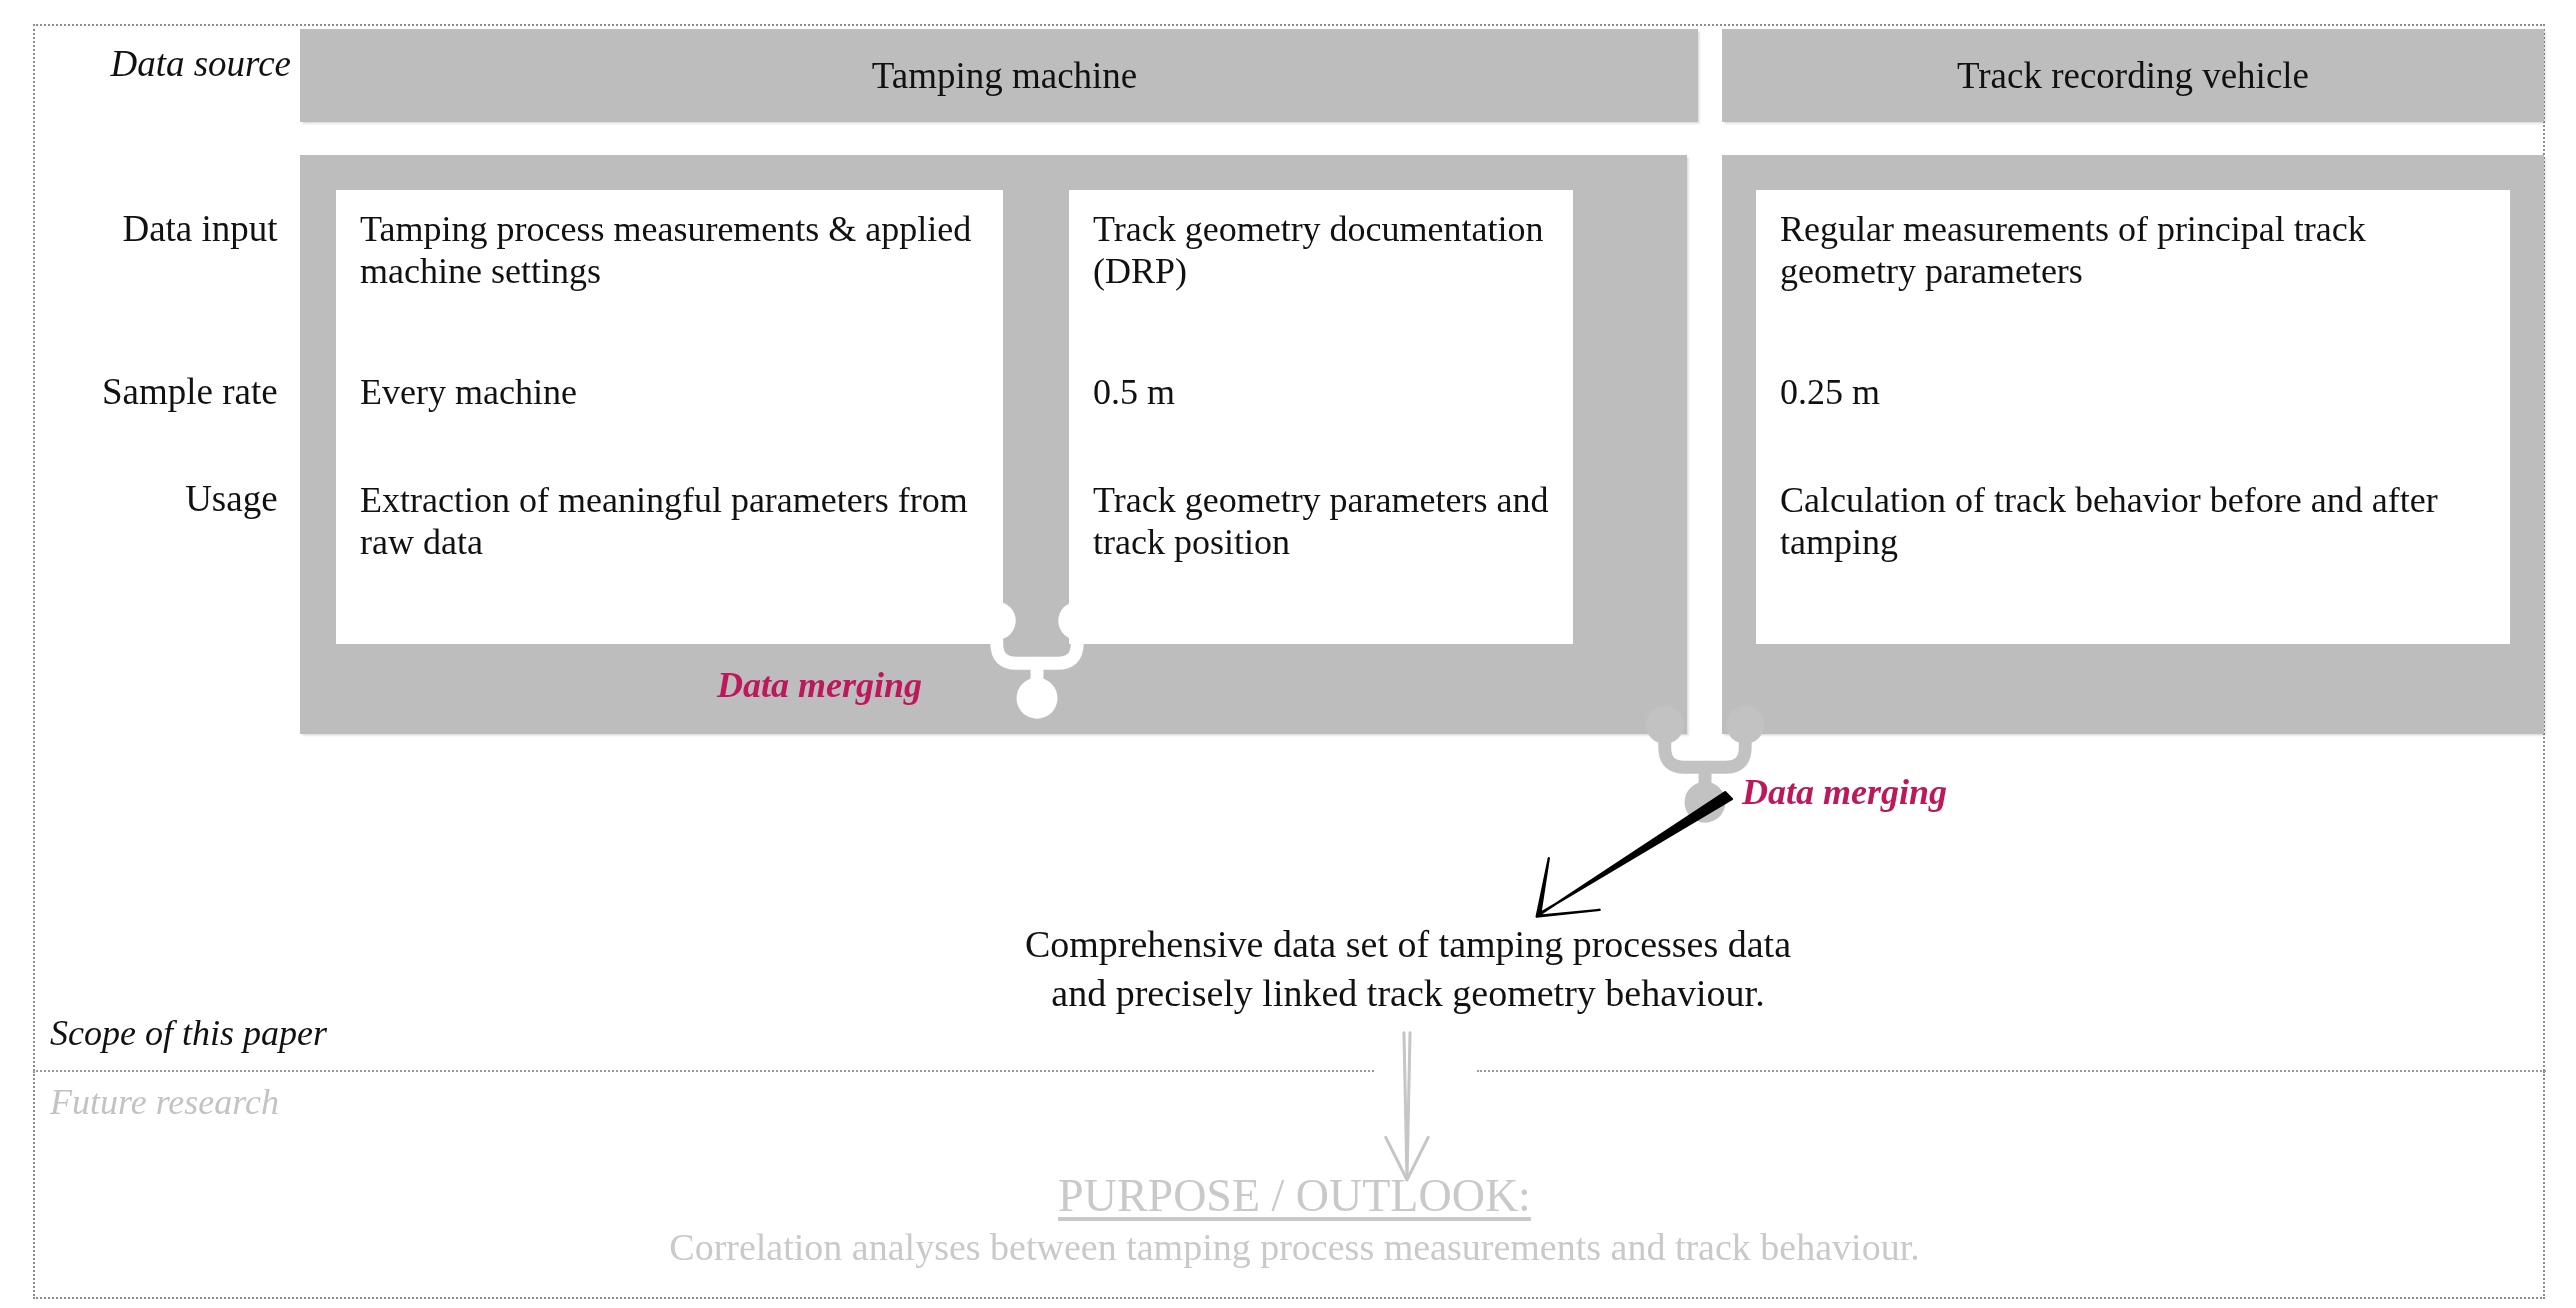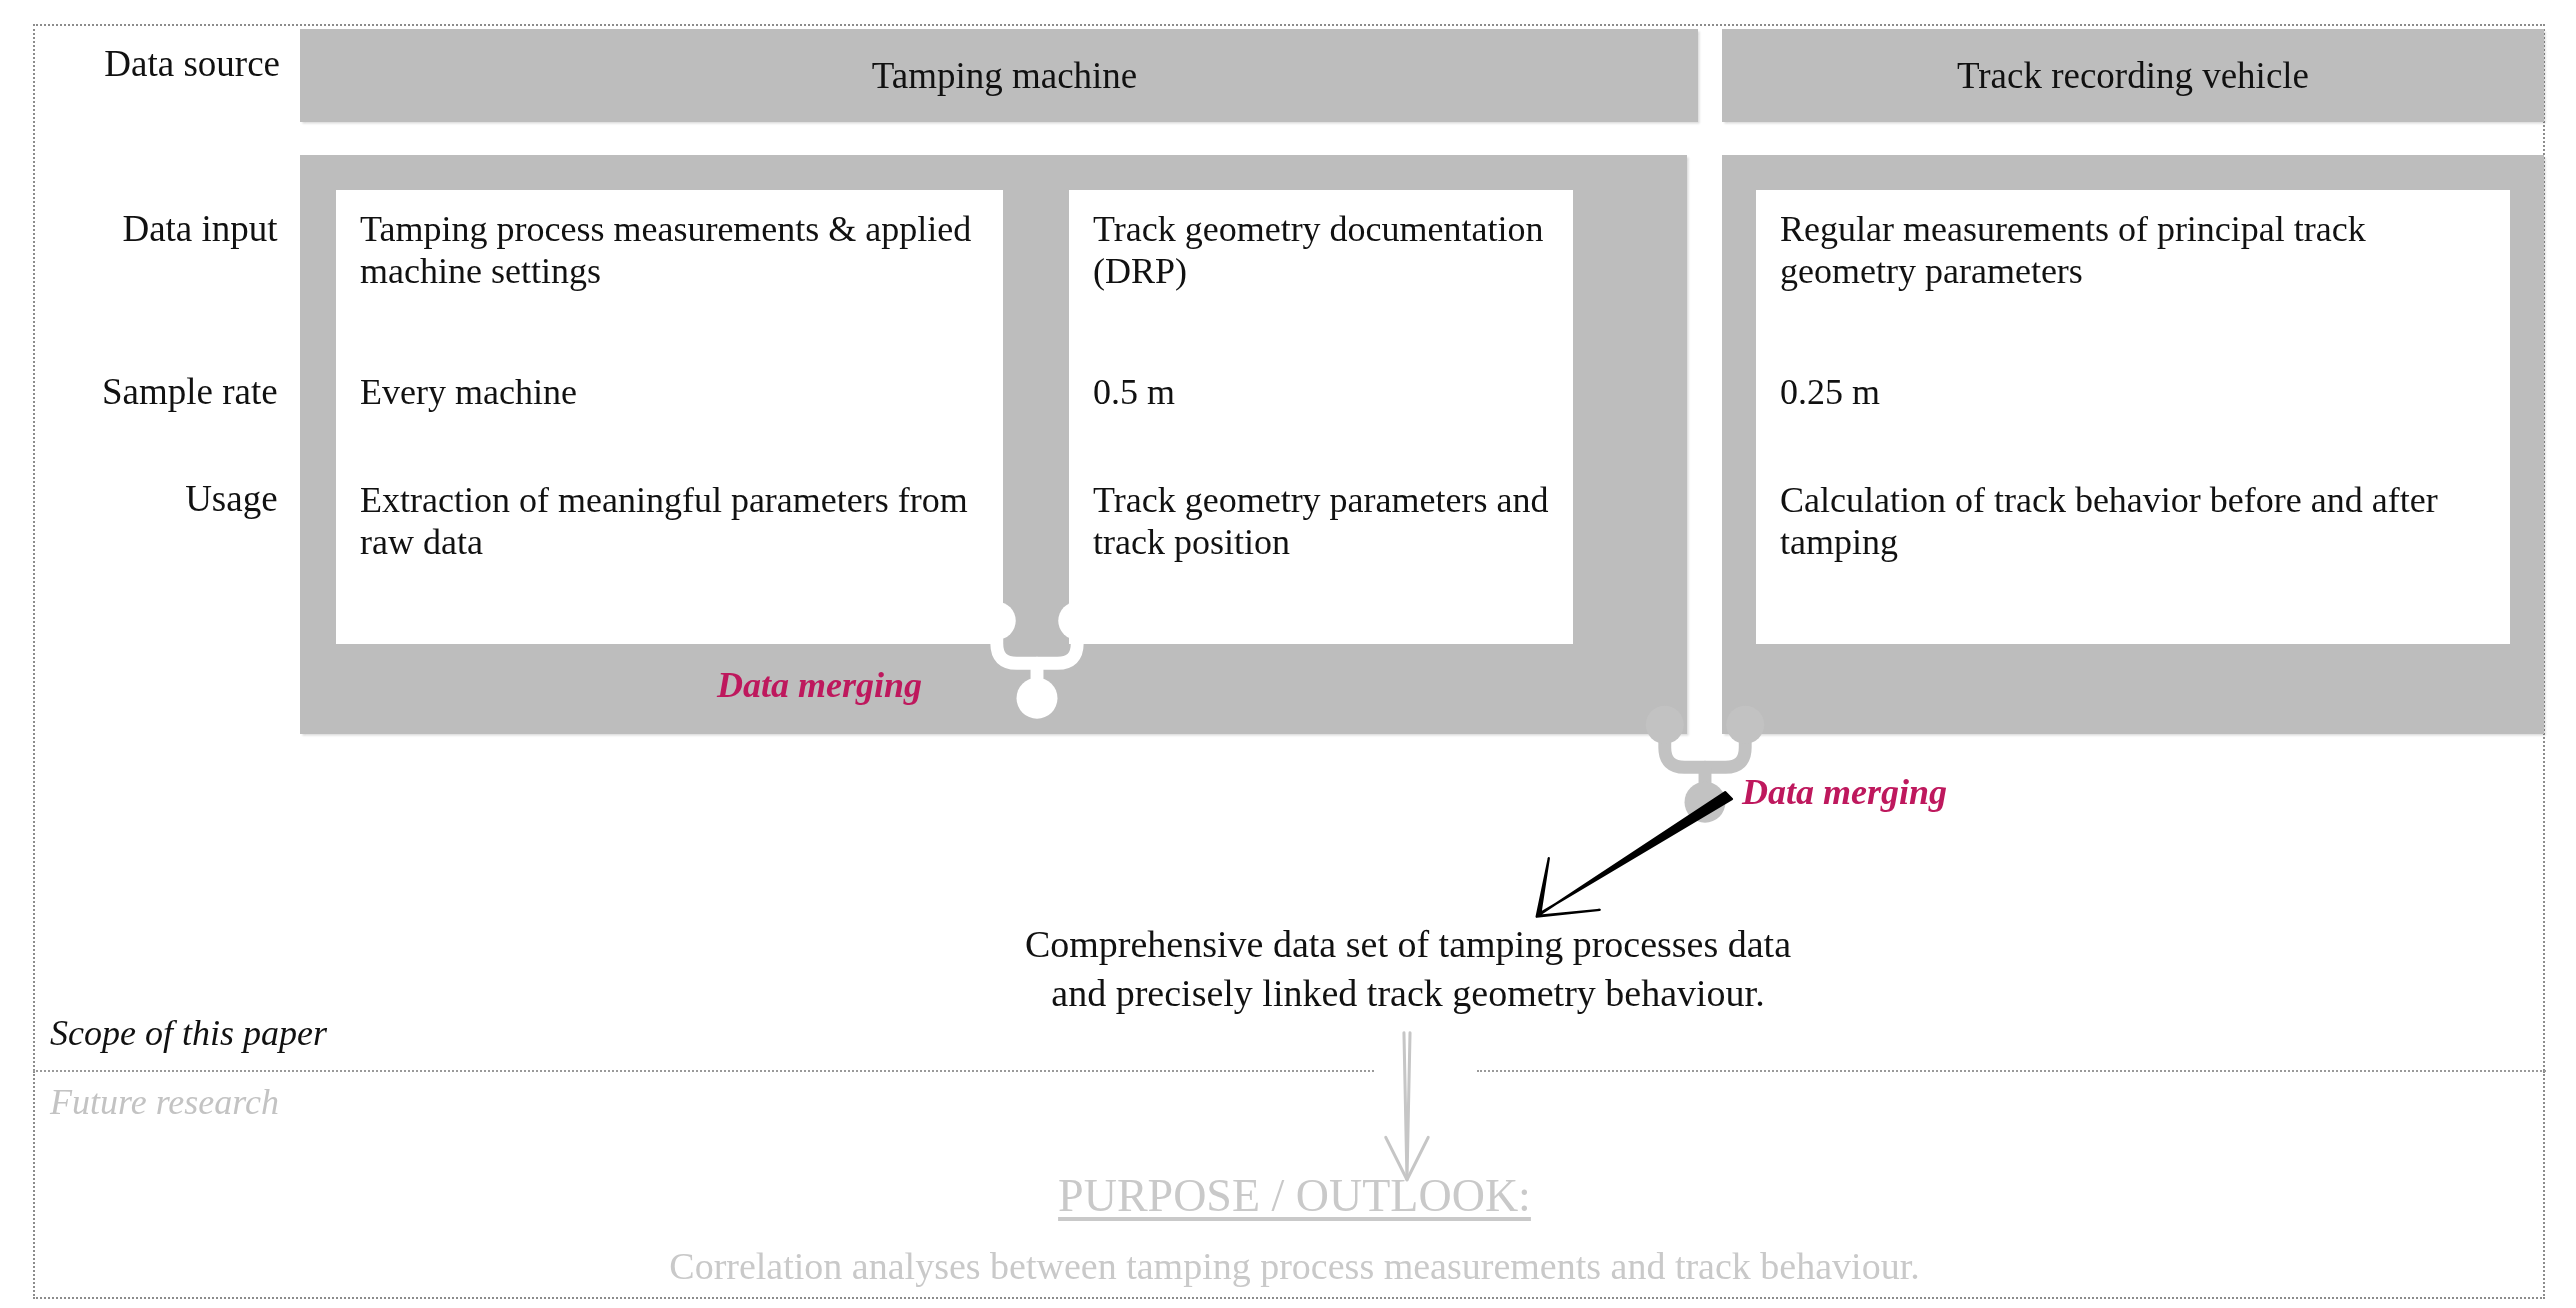--- a/index.html
+++ b/index.html
@@ -56,21 +56,21 @@
   
   .row-label {
     position: absolute;
     width: 270px;
     text-align: right;
     font-size: 37px;
     line-height: 1.15;
     color: #111111;
     white-space: nowrap;
   }
-  #label-data-source { left: 10px; top: 43px;  }
+  #label-data-source { left: 21px; top: 43px; font-style: italic;  }
   #label-data-input  { left: 7.6px; top: 208px; }
   #label-sample-rate { left: 7.6px; top: 371px; }
   #label-usage       { left: 7.6px; top: 478px; }
 
   
   .source-header {
     position: absolute;
     background: #bdbdbd;
     display: flex;
     align-items: center;
@@ -205,21 +205,21 @@
   }
   #outlook-title {
     font-size: 46px;
     line-height: 1.2;
     text-decoration: underline;
     text-underline-offset: 6px;
   }
   #outlook-body {
     font-size: 38px;
     line-height: 1.25;
-    margin-top: 20px;
+    margin-top: 1px;
   }
 </style>
 </head>
 <body>
 
 <div id="stage">
 
   <div class="frame" id="frame-scope"></div>
   <div class="frame" id="frame-future"></div>
   <div class="divider" id="divider-left"></div>

